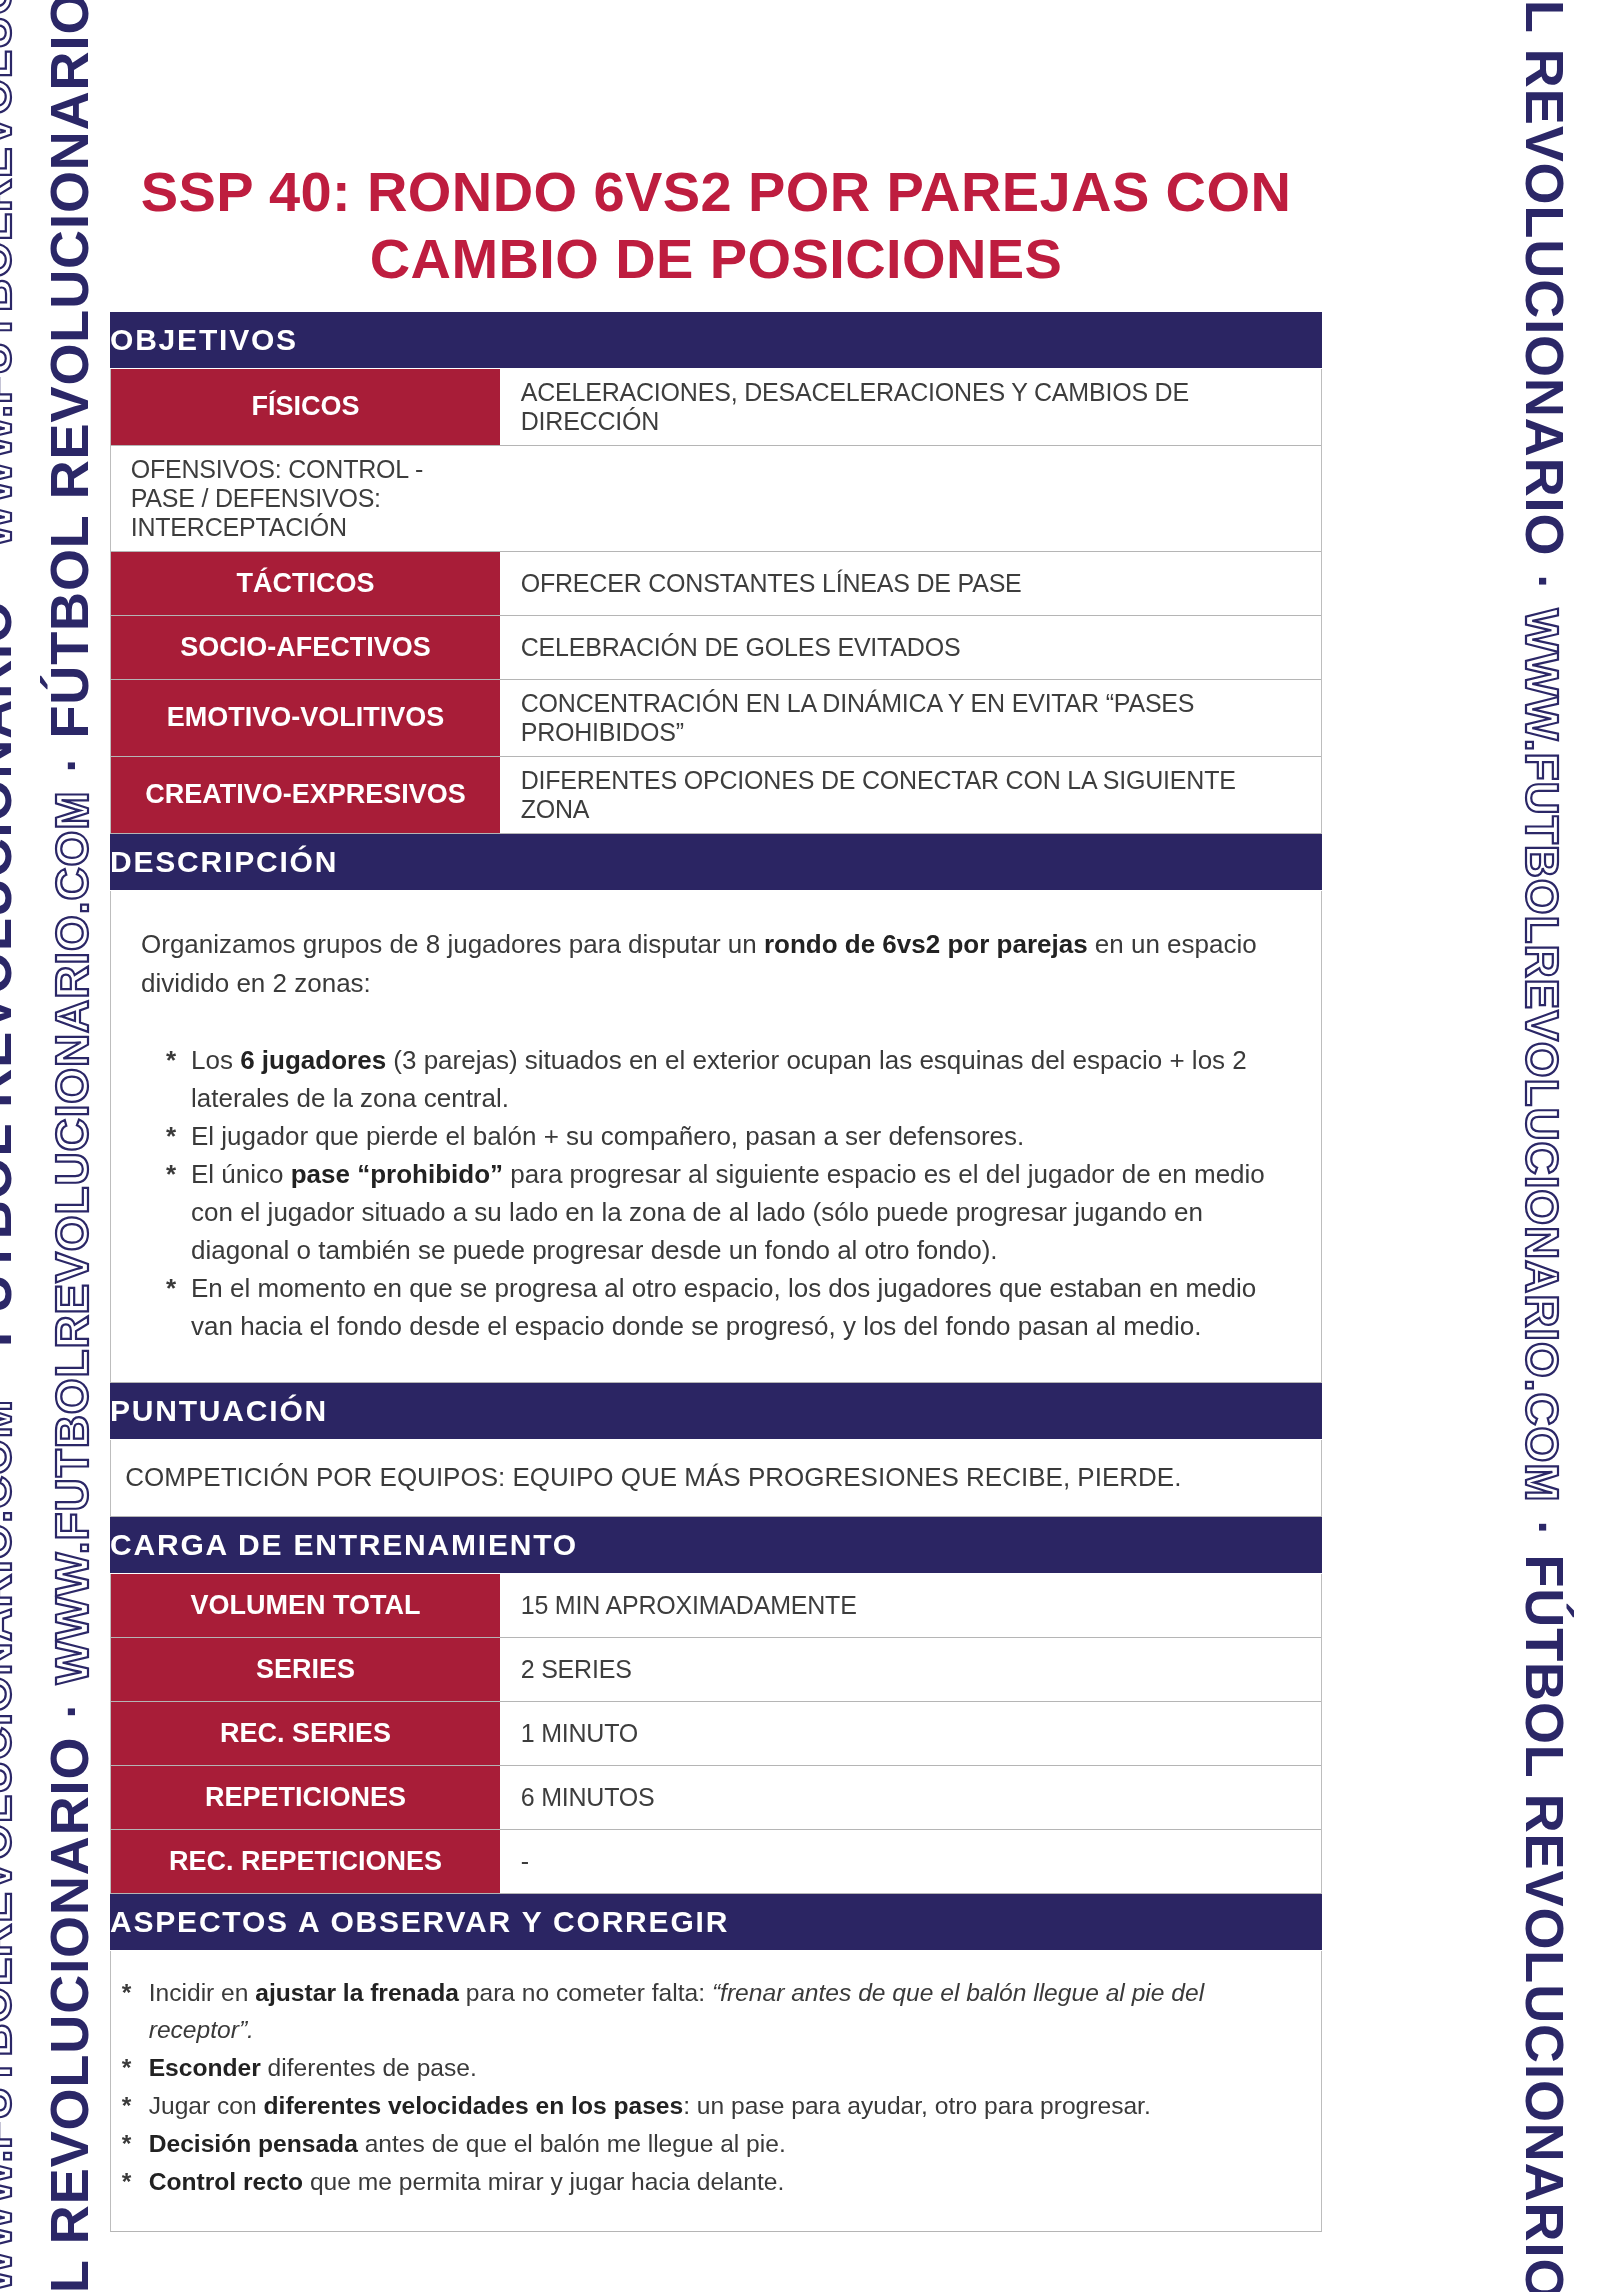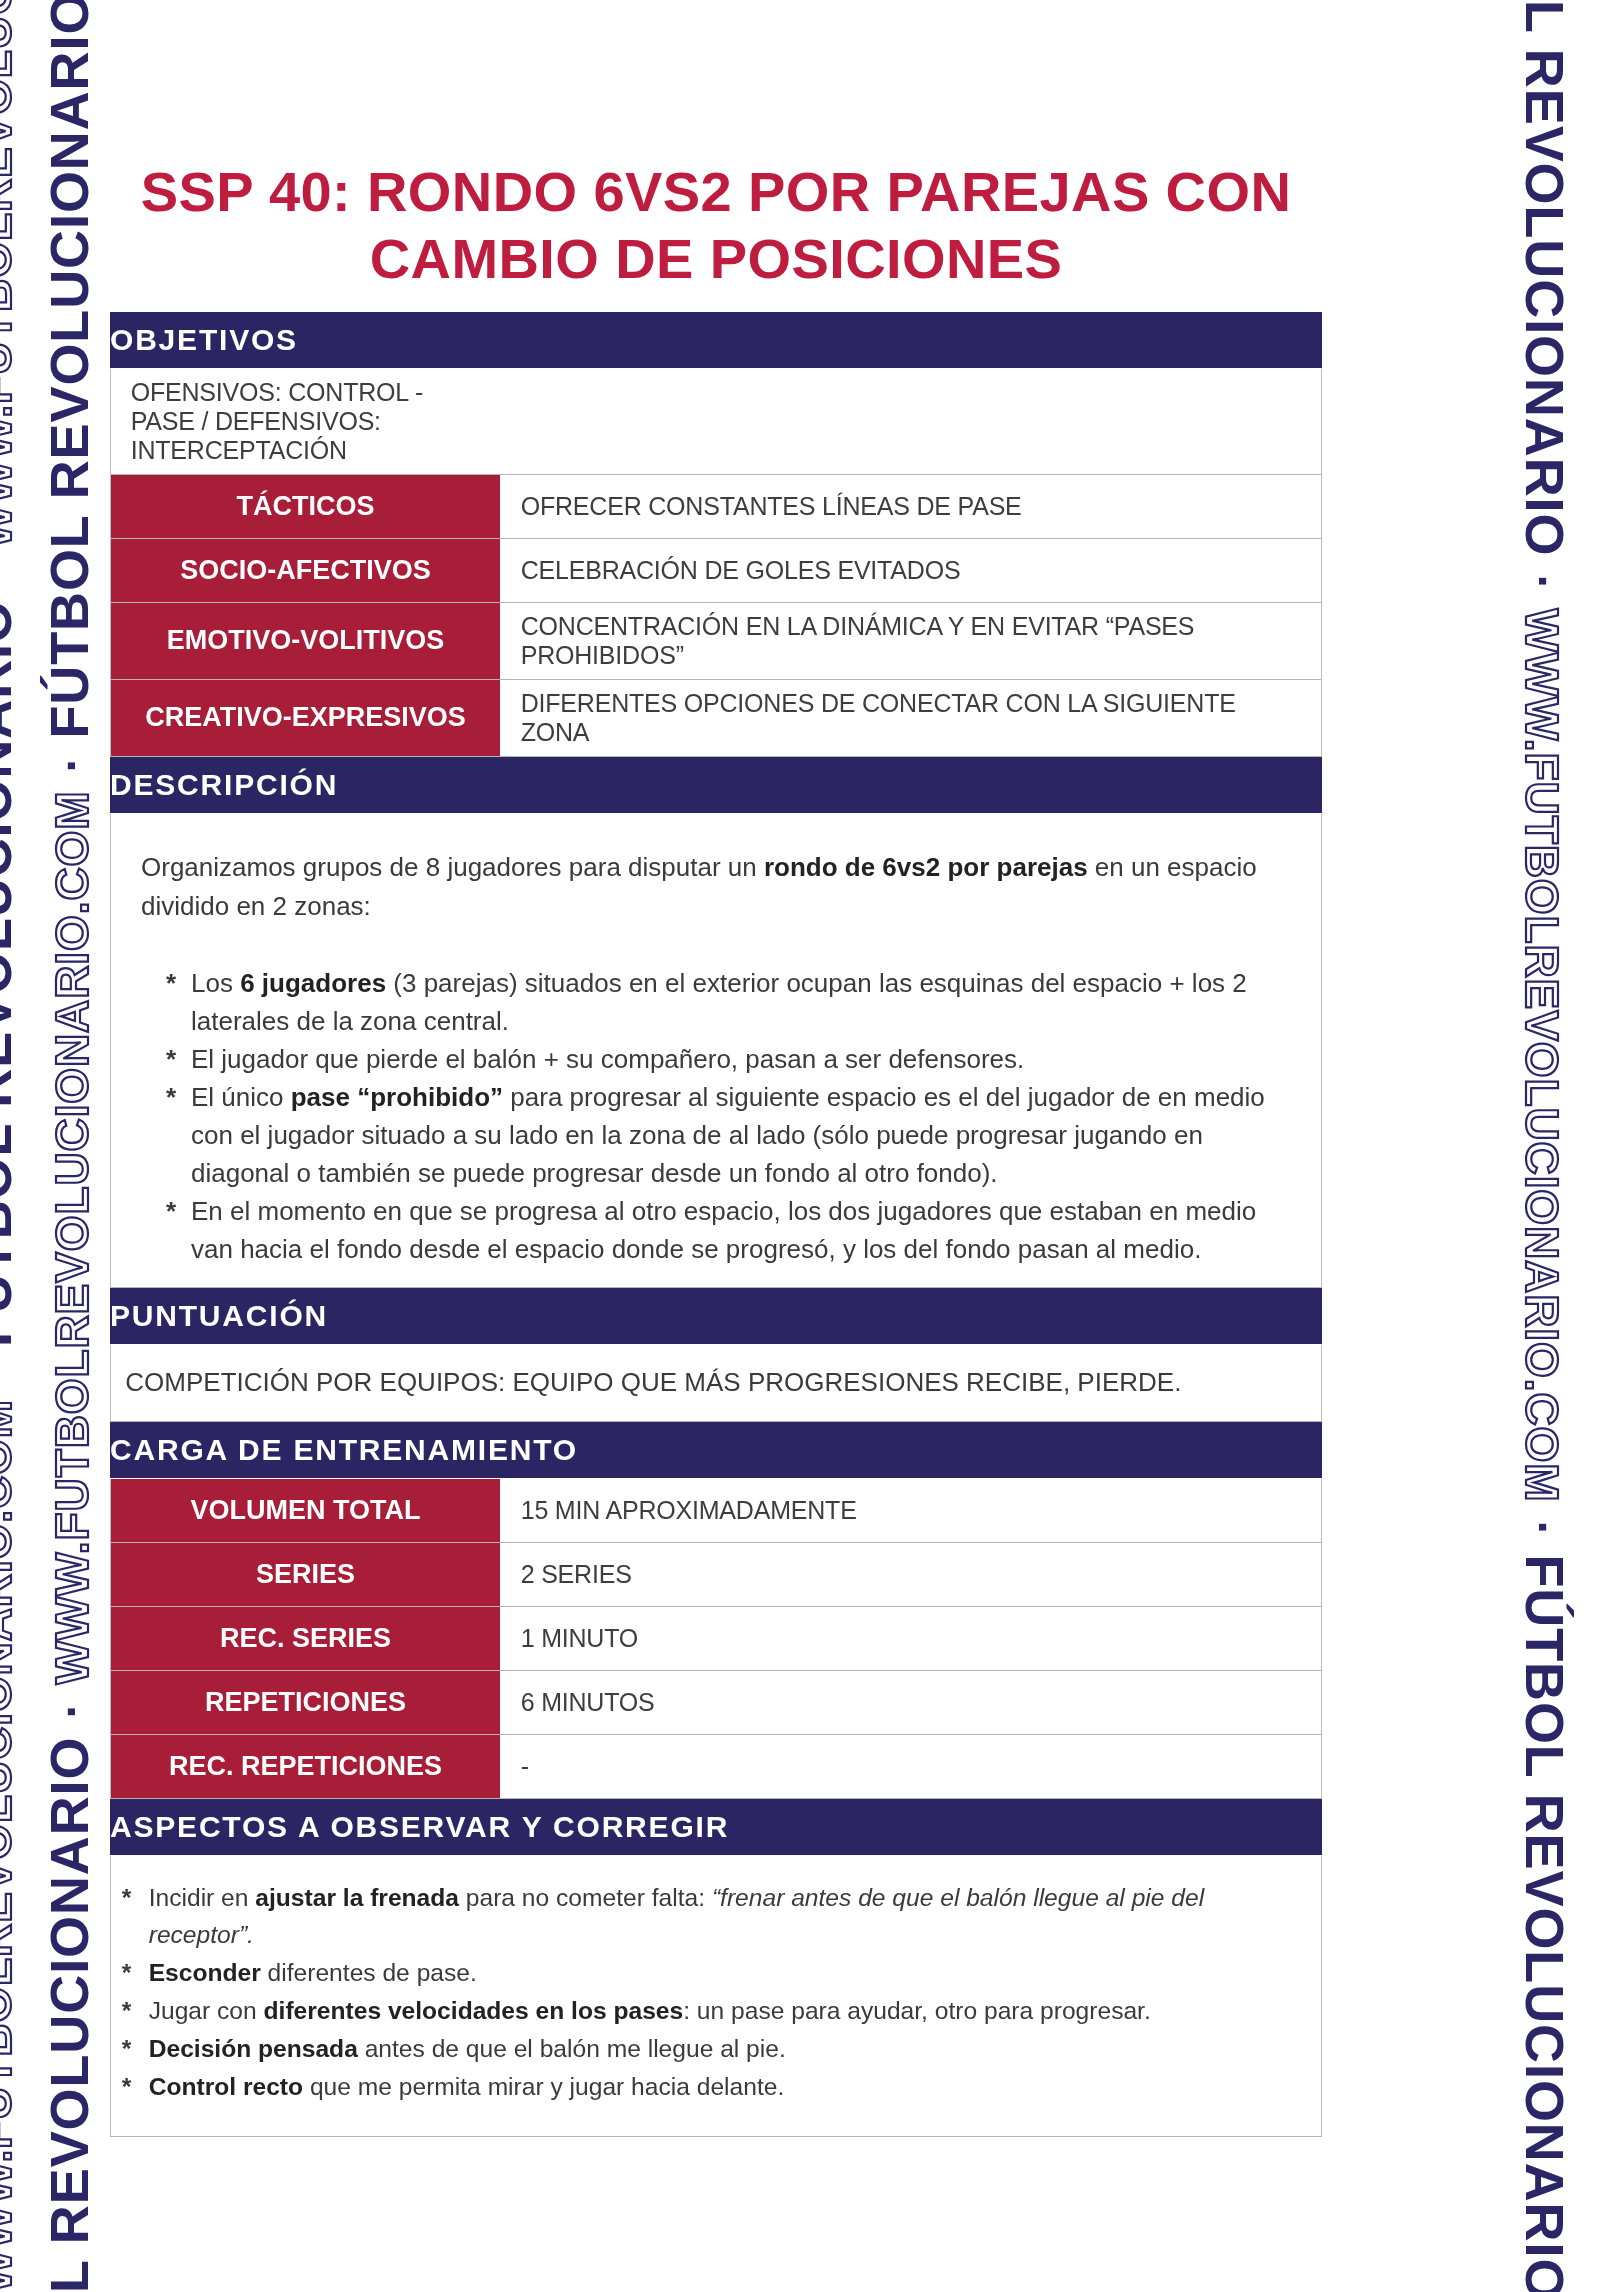--- a/index.html
+++ b/index.html
@@ -48,21 +48,21 @@
     display:flex; align-items:center; padding:9px 18px 9px 19.7px;
     font-size:25px; color:#3d3d3d; letter-spacing:-0.2px;
   }
 
   .text-block {
     background:#fff; color:#3a3a3a; font-size:26px;
     border-left:0.9px solid #bdbdbd; border-right:0.9px solid #bdbdbd;
     border-bottom:0.9px solid #b5b5b5;
   }
   b { font-weight:700; color:#222; }
-  .desc { padding:27px 36px 18px 30px; }
+  .desc { padding:27px 36px 36px 30px; }
   .desc .para { margin:7.2px 0 0; line-height:1.5; }
   .bullets { list-style:none; margin:39px 0 0 25px; padding:0; }
   .bullets li { position:relative; padding-left:25px; line-height:1.46; }
   .marker { position:absolute; left:0; top:0; font-weight:700; }
 
   .punt { padding:19.7px 18px 19.7px 14.3px; }
   .punt p { margin:0; line-height:1.4; }
 
   .asp { padding:23px 27px 30px 10.7px; font-size:24.6px; }
   .asp .bullets { margin:0; }
@@ -91,20 +91,24 @@
   </div>
 
   <div class="content">
 
     <h1 class="title">SSP 40: RONDO 6VS2 POR PAREJAS CON CAMBIO DE POSICIONES</h1>
 
     <div class="bar">
       <span>OBJETIVOS</span>
     </div>
     <div class="rows">
+      <div class="row">
+        <div class="cell label">FÍSICOS</div>
+        <div class="cell value">ACELERACIONES, DESACELERACIONES Y CAMBIOS DE DIRECCIÓN</div>
+      </div>
       <div class="row">
         <div class="cell value">OFENSIVOS: CONTROL - PASE / DEFENSIVOS: INTERCEPTACIÓN</div>
       </div>
       <div class="row">
         <div class="cell label">TÁCTICOS</div>
         <div class="cell value">OFRECER CONSTANTES LÍNEAS DE PASE</div>
       </div>
       <div class="row">
         <div class="cell label">SOCIO-AFECTIVOS</div>
         <div class="cell value">CELEBRACIÓN DE GOLES EVITADOS</div>

